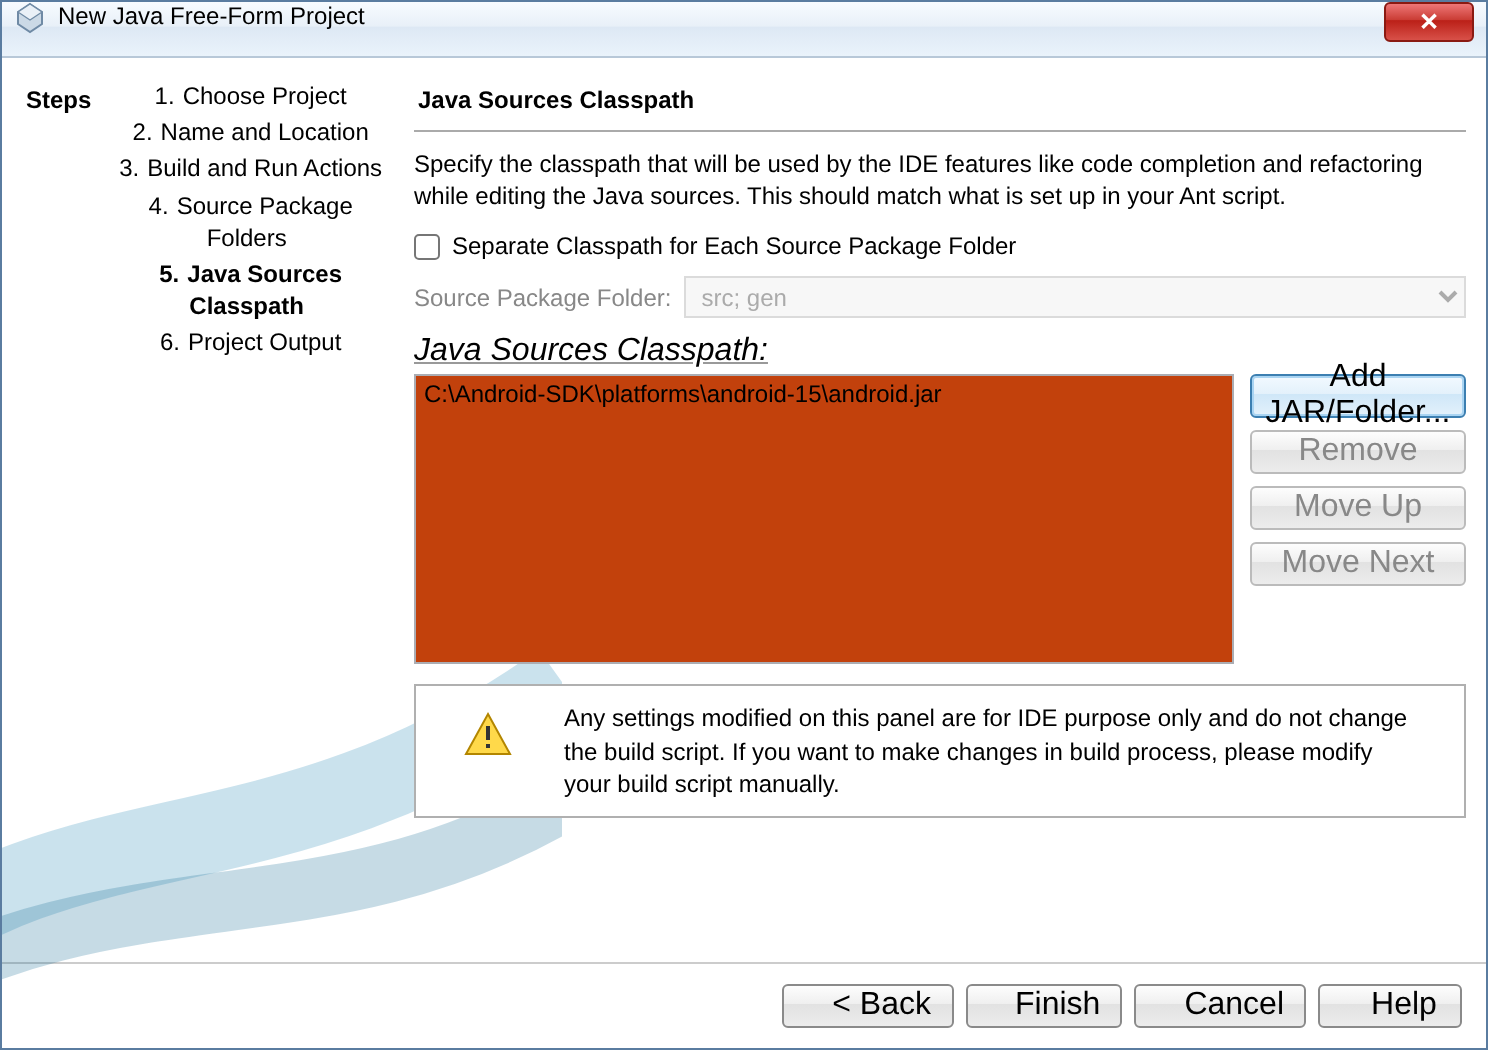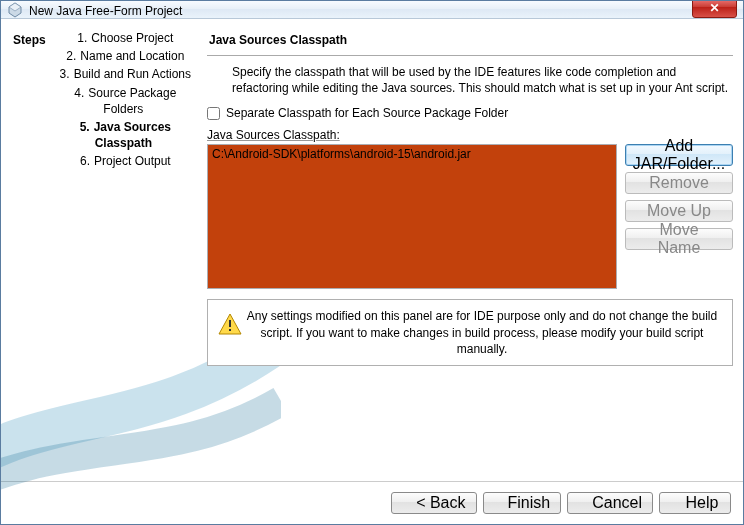--- a/index.html
+++ b/index.html
@@ -14,25 +14,25 @@
     width: 744px;
     height: 525px;
     border: 1px solid #5a7ca0;
     background: #fff;
     display: flex;
     flex-direction: column;
     position: relative;
     overflow: hidden;
   }
   .titlebar {
-    height: 18px;
+    height: 28px;
     background: linear-gradient(to bottom, #f7fbff 0%, #e8f0f8 45%, #dde8f4 46%, #eaf3fb 100%);
     border-bottom: 1px solid #b8c8d8;
     display: flex;
-    align-items: flex-end;
+    align-items: flex-start;
     padding: 0 6px;
   }
   .titlebar .app-icon {
     width: 16px;
     height: 16px;
     margin-right: 6px;
     display: inline-block;
   }
   .titlebar .title {
     flex: 1;
@@ -106,21 +106,20 @@
     padding: 4px 2px 6px 2px;
   }
   .main-divider {
     border-top: 1px solid #aaa;
     margin-bottom: 8px;
   }
   .desc {
     font-size: 12px;
     line-height: 1.35;
     margin-bottom: 10px;
-    margin-left: 25px;
   }
   .checkbox-row {
     display: flex;
     align-items: flex-end;
     gap: 6px;
     margin-bottom: 8px;
   }
   .checkbox-row input { margin: 0; }
   .form-row {
     display: flex;
@@ -136,23 +135,24 @@
     height: 21px;
     border: 1px solid #ccc;
     background: #f4f4f4;
     color: #888;
     font-family: inherit;
     font-size: 12px;
     padding: 0 4px;
   }
   .list-label {
     margin-bottom: 2px;
-    font-size: 12px;
+    font-size: 16px;
     text-decoration: underline;
     text-decoration-color: #999;
+    font-style: italic;
   }
   .list-row {
     display: flex;
     gap: 8px;
     margin-bottom: 10px;
   }
   .listbox {
     flex: 1;
     height: 145px;
     border: 1px solid #abadb3;
@@ -185,28 +185,27 @@
     border-color: #bbb;
     cursor: default;
   }
   .btn.focused {
     border-color: #3c7fb1;
     box-shadow: inset 0 0 0 1px #a9d4f2;
     background: linear-gradient(to bottom, #f2f9ff, #e3f1fb 45%, #cfe7f8 46%, #e3f1fb);
   }
   .warning-panel {
     border: 1px solid #b0b0b0;
-    padding: 8px 10px;
-    display: flex;
-    gap: 0;
+    padding: 8px 24px;
+    display: flex;
+    gap: 26px;
     align-items: flex-start;
     font-size: 12px;
     line-height: 1.35;
     background: #fff;
-    text-align: center;
   }
   .warning-icon {
     flex-shrink: 0;
     width: 24px;
     height: 24px;
     margin-top: 4px;
   }
   .footer {
     border-top: 1px solid #ccc;
     padding: 10px 12px;
@@ -271,32 +270,38 @@
     <div class="main">
       <h3>Java Sources Classpath</h3>
       <div class="main-divider"></div>
       <div class="desc">Specify the classpath that will be used by the IDE features like code completion and refactoring while editing the Java sources. This should match what is set up in your Ant script.</div>
 
       <div class="checkbox-row">
         <input type="checkbox" style="">
         <label>Separate Classpath for Each Source Package Folder</label>
       </div>
 
+      <div class="form-row">
+        <label>Source Package Folder:</label>
+        <select disabled="">
+          <option>src; gen</option>
+        </select>
+      </div>
 
       <div class="list-label"><span>Java Sources Classpath:</span></div>
 
       <div class="list-row">
         <div class="listbox">
           <div>C:\Android-SDK\platforms\android-15\android.jar</div>
         </div>
         <div class="side-buttons">
           <button class="btn focused">Add JAR/Folder...</button>
           <button class="btn" disabled="">Remove</button>
           <button class="btn" disabled="">Move Up</button>
-          <button class="btn" disabled="">Move Name</button>
+          <button class="btn" disabled="">Move Next</button>
         </div>
       </div>
 
       <div class="warning-panel">
         <span class="warning-icon">
           <svg viewBox="0 0 24 24" width="24" height="24">
             <polygon points="12,2 23,22 1,22" fill="#ffd94a" stroke="#b38600" stroke-width="1"></polygon>
             <rect x="11" y="8" width="2" height="7" fill="#333"></rect>
             <rect x="11" y="17" width="2" height="2" fill="#333"></rect>
           </svg>

